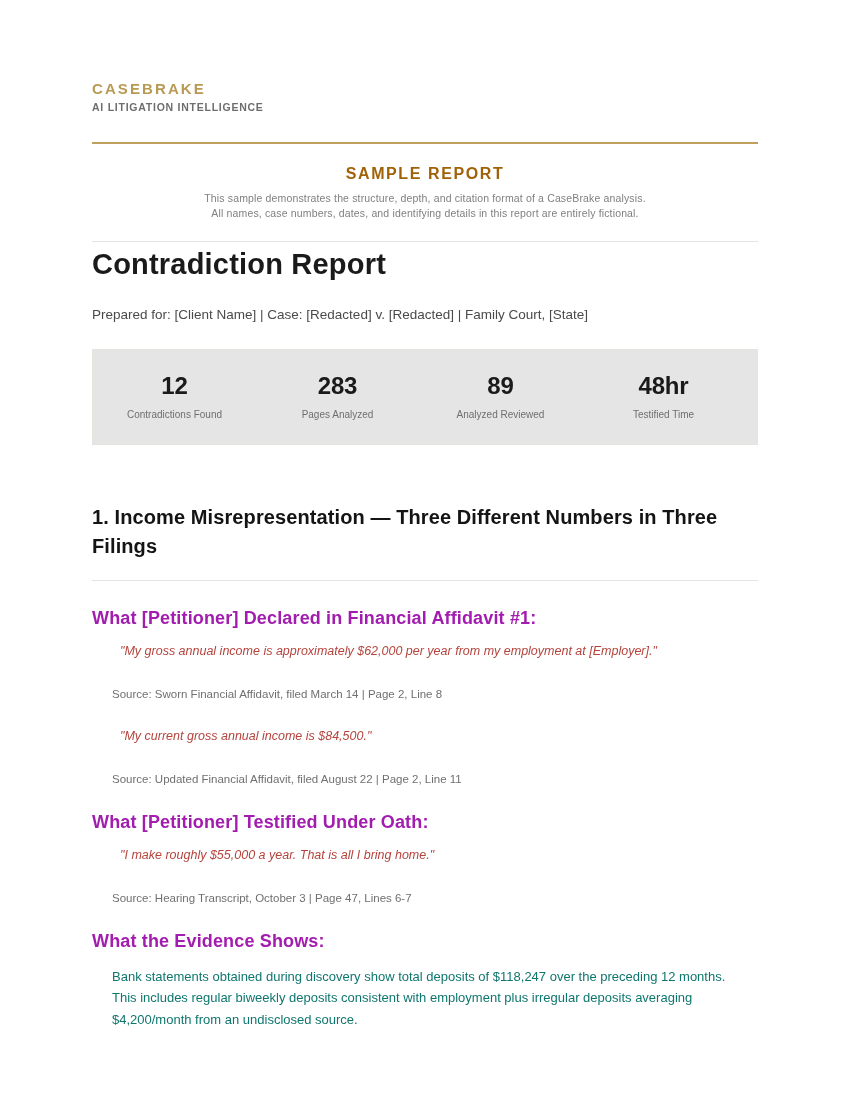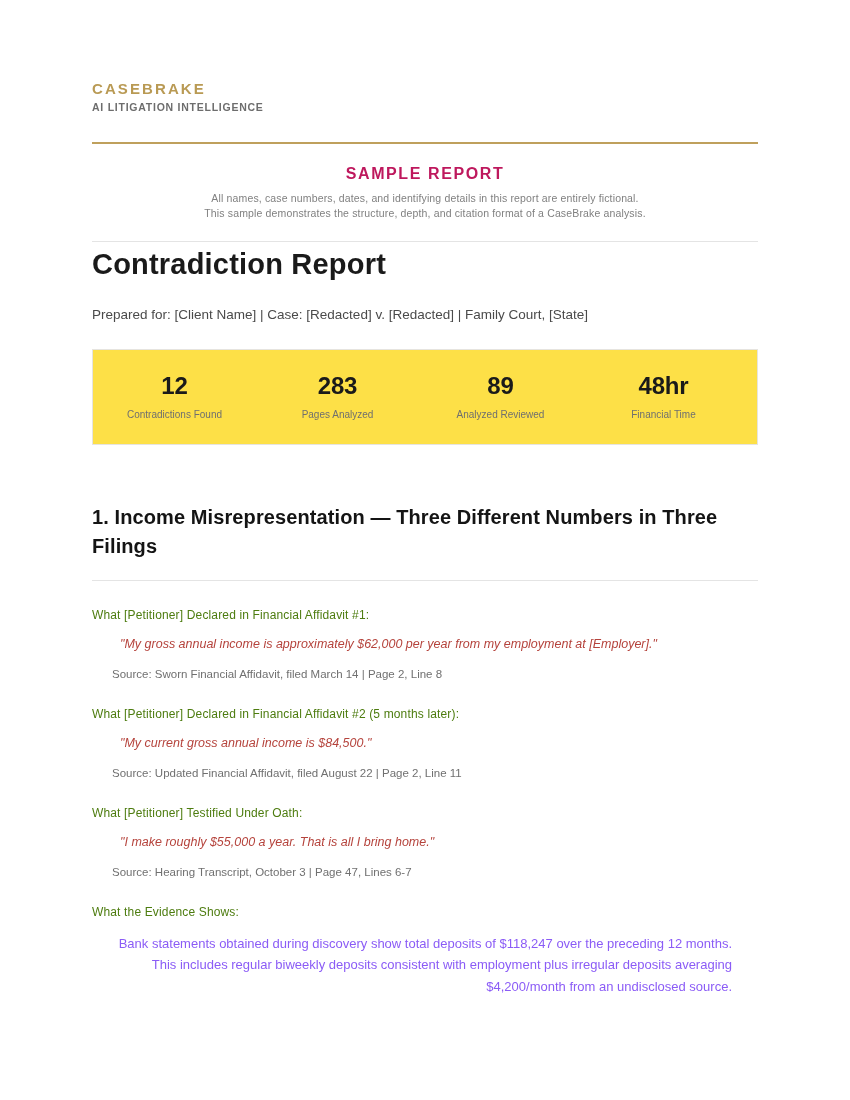--- a/index.html
+++ b/index.html
@@ -45,21 +45,21 @@
 
   
   .sample-banner {
     text-align: center;
     padding-top: 21px;
   }
   .sample-title {
     font-size: 16px;
     font-weight: bold;
     letter-spacing: 1.6px;
-    color: #be185d;
+    color: #a16207;
   }
   .sample-line {
     font-size: 10.5px;
     color: #808080;
     margin-top: 9px;
     letter-spacing: 0.15px;
   }
   .sample-line + .sample-line { margin-top: 3px; }
 
   .rule-light {
@@ -78,21 +78,21 @@
   }
   .report-subtitle {
     font-size: 13.5px;
     color: #4a4a4a;
     margin-top: 26px;
   }
 
   
   .stats-box {
     margin-top: 27px;
-    background: #fde047;
+    background: #e5e5e5;
     border: 1px solid #e6e4df;
     display: flex;
     padding: 22px 12px 24px 0;
   }
   .stat {
     flex: 1 1 0;
     text-align: center;
   }
   .stat-value {
     font-size: 24px;
@@ -122,65 +122,64 @@
     background: #e4e4e4;
     margin-top: 20px;
   }
 
   
   .claim {
     margin-top: 27px;
   }
   .claim:first-of-type { margin-top: 25px; }
   .claim-heading {
-    font-size: 12px;
-    font-weight: normal;
-    color: #4d7c0f;
+    font-size: 18px;
+    font-weight: bold;
+    color: #a21caf;
     letter-spacing: 0.15px;
   }
   .claim-quote {
     font-size: 12.5px;
     font-style: italic;
     color: #b5433c;
     margin-top: 13px;
     padding-left: 28px;
     line-height: 1.45;
   }
   .claim-body {
     font-size: 13px;
-    color: #8b5cf6;
+    color: #0f766e;
     margin-top: 14px;
     padding-left: 20px;
     line-height: 1.62;
     max-width: 620px;
-    text-align: right;
   }
   .claim-source {
     font-size: 11.5px;
     color: #707070;
-    margin-top: 15px;
+    margin-top: 28px;
     padding-left: 20px;
   }
   .claim-body + .claim-source { margin-top: 8px; }
 </style>
 </head>
 <body>
 
 <div class="page">
 
   <div>
     <div class="brand-logo">CASEBRAKE</div>
     <div class="brand-tagline">AI LITIGATION INTELLIGENCE</div>
   </div>
   <div class="rule-gold"></div>
 
   <div class="sample-banner">
     <div class="sample-title">SAMPLE REPORT</div>
+    <div class="sample-line">This sample demonstrates the structure, depth, and citation format of a CaseBrake analysis.</div>
     <div class="sample-line">All names, case numbers, dates, and identifying details in this report are entirely fictional.</div>
-    <div class="sample-line">This sample demonstrates the structure, depth, and citation format of a CaseBrake analysis.</div>
   </div>
   <div class="rule-light"></div>
 
   <h1 class="report-title">Contradiction Report</h1>
   <div class="report-subtitle">Prepared for: [Client Name] | Case: [Redacted] v. [Redacted] | Family Court, [State]</div>
 
   <div class="stats-box">
     <div class="stat">
       <div class="stat-value">12</div>
       <div class="stat-label">Contradictions Found</div>
@@ -188,36 +187,35 @@
     <div class="stat">
       <div class="stat-value">283</div>
       <div class="stat-label">Pages Analyzed</div>
     </div>
     <div class="stat">
       <div class="stat-value">89</div>
       <div class="stat-label">Analyzed Reviewed</div>
     </div>
     <div class="stat">
       <div class="stat-value">48hr</div>
-      <div class="stat-label">Financial Time</div>
+      <div class="stat-label">Testified Time</div>
     </div>
   </div>
 
   <div class="section">
     <h2 class="section-title">1. Income Misrepresentation — Three Different Numbers in Three Filings</h2>
     <div class="section-rule"></div>
 
     <div class="claim">
       <div class="claim-heading">What [Petitioner] Declared in Financial Affidavit #1:</div>
       <div class="claim-quote">"My gross annual income is approximately $62,000 per year from my employment at [Employer]."</div>
       <div class="claim-source">Source: Sworn Financial Affidavit, filed March 14 | Page 2, Line 8</div>
     </div>
 
     <div class="claim">
-      <div class="claim-heading">What [Petitioner] Declared in Financial Affidavit #2 (5 months later):</div>
       <div class="claim-quote">"My current gross annual income is $84,500."</div>
       <div class="claim-source">Source: Updated Financial Affidavit, filed August 22 | Page 2, Line 11</div>
     </div>
 
     <div class="claim">
       <div class="claim-heading">What [Petitioner] Testified Under Oath:</div>
       <div class="claim-quote">"I make roughly $55,000 a year. That is all I bring home."</div>
       <div class="claim-source">Source: Hearing Transcript, October 3 | Page 47, Lines 6-7</div>
     </div>
 

